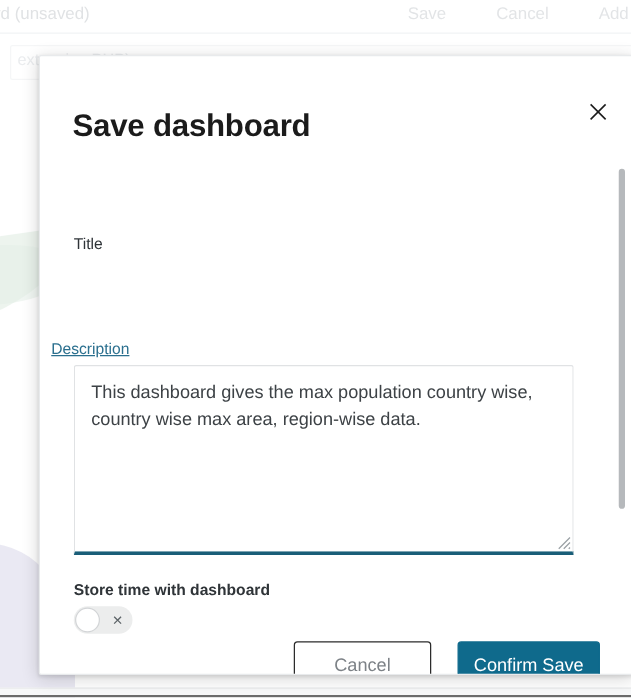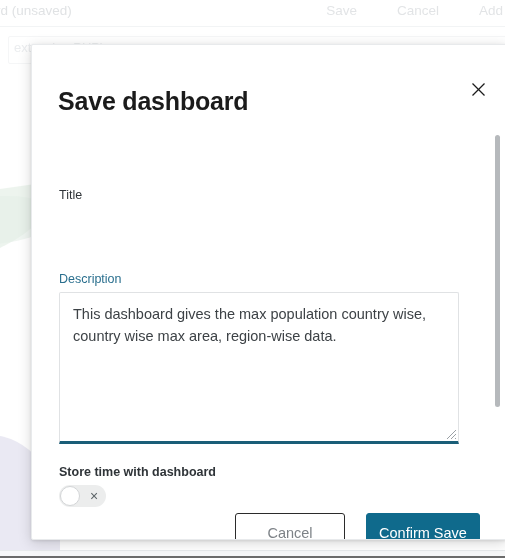--- a/index.html
+++ b/index.html
@@ -155,21 +155,21 @@
     background: #fafafa;
     border: 1px solid #e6e7e8;
     border-radius: 2px;
     font-family: "Liberation Sans", sans-serif;
     font-size: 14.5px;
     color: #3a3f44;
     padding: 0 13px;
     outline: none;
   }
 
-  #description-label { left: 27px; top: 211px; }
+  #description-label { left: 9px; top: 211px; text-decoration: underline; }
 
   .textarea-wrap {
     position: absolute;
     left: 27px; top: 231px;
     width: 400px; height: 152px;
   }
   #description-input {
     width: 400px;
     height: 152px;
     box-sizing: border-box;

